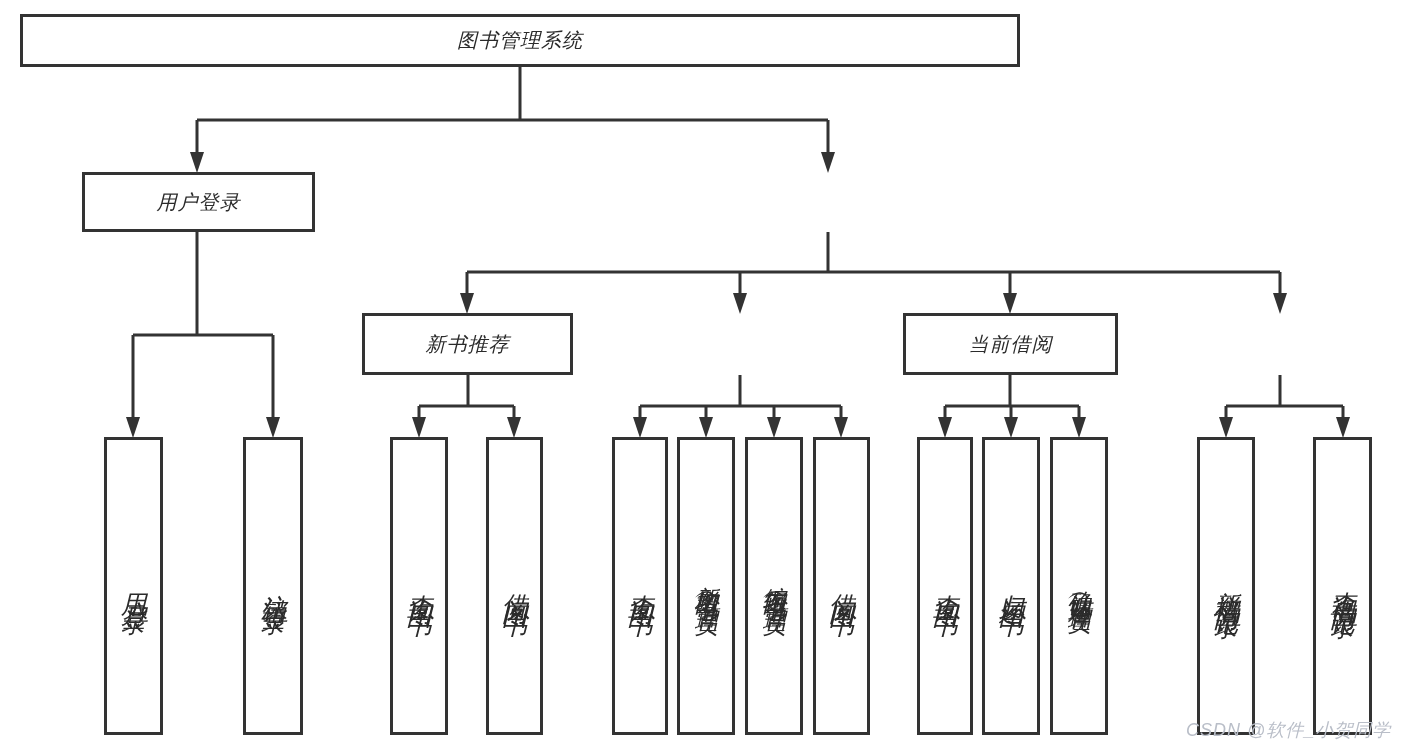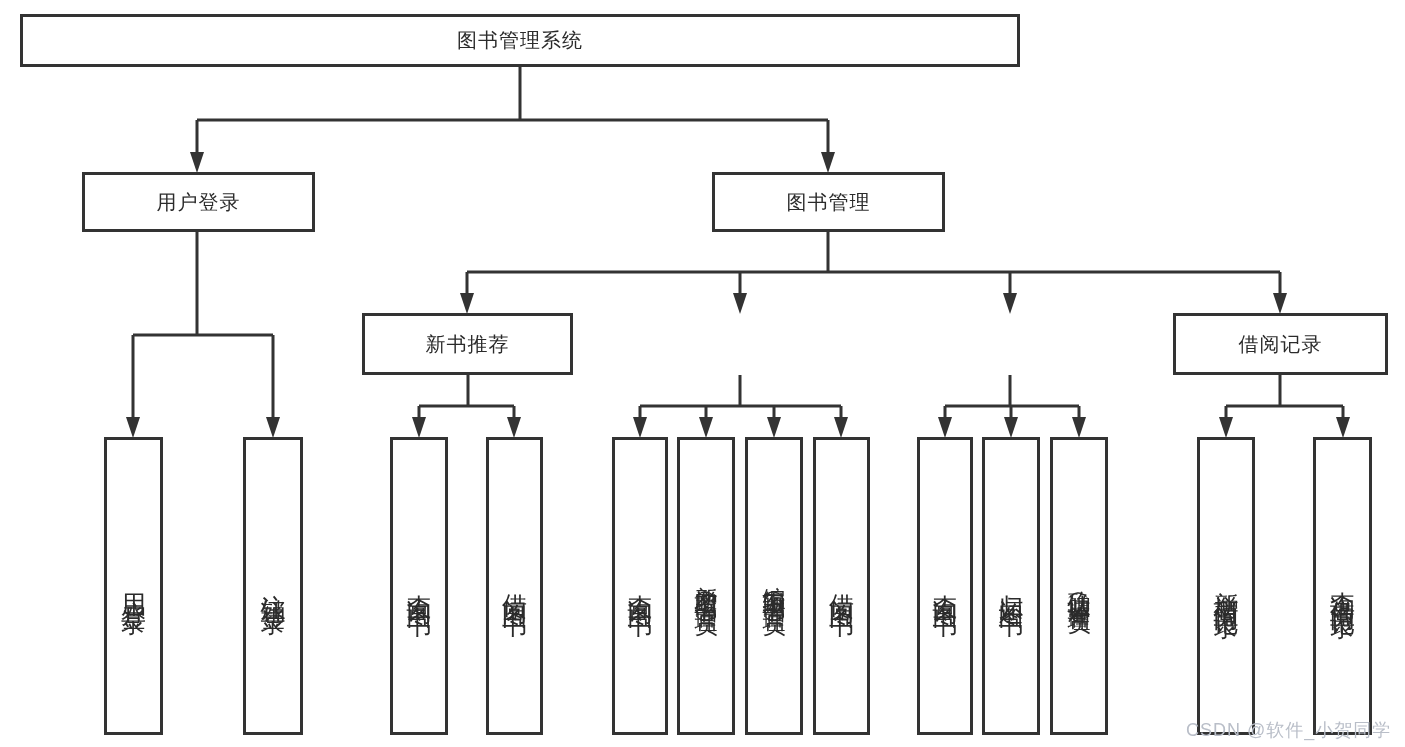--- a/index.html
+++ b/index.html
@@ -1,18 +1,18 @@
 <!DOCTYPE html>
 <html><head>
 <meta charset="utf-8">
 <style>
   html,body { margin:0; padding:0; background:#ffffff; }
   body { font-family:"Liberation Sans", sans-serif; }
   .canvas {
-    position:relative; width:1405px; height:747px; background:#ffffff; overflow:hidden;
+    position:relative; width:1405px; height:747px; background:#ffffff; overflow:hidden;font-style:italic;
   }
   .connectors { position:absolute; left:0; top:0; z-index:1; }
   .node {
     position:absolute; z-index:2; background:#ffffff;
     border:3px solid #333333; box-sizing:border-box;
     display:flex; align-items:center; justify-content:center;
     color:#2b2b2b;
   }
   .hnode { font-size:20px; letter-spacing:1px; }
   .root  { left:20px; top:14px; width:1000px; height:53px; }
@@ -73,29 +73,26 @@
     </g>
   </svg>
 
   <div class="node root hnode">
     <span>图书管理系统</span>
   </div>
 
   <div class="node lvl2 hnode" style="left:82px;width:233px">
     <span>用户登录</span>
   </div>
-  <div class="node lvl2 hnode" style="left:712px;width:233px">
-    <span>图书管理</span>
-  </div>
 
   <div class="node lvl3 hnode" style="left:362px;width:211px">
     <span>新书推荐</span>
   </div>
-  <div class="node lvl3 hnode" style="left:1173px;width:215px">
-    <span>借阅记录</span>
+  <div class="node lvl3 hnode" style="left:903px;width:215px">
+    <span>当前借阅</span>
   </div>
 
   <div class="node leaf" style="left:104px;width:59px">
     <span class="vtext">用户登录</span>
   </div>
   <div class="node leaf" style="left:243px;width:60px">
     <span class="vtext">注销登录</span>
   </div>
 
   <div class="node leaf" style="left:390px;width:58px">

